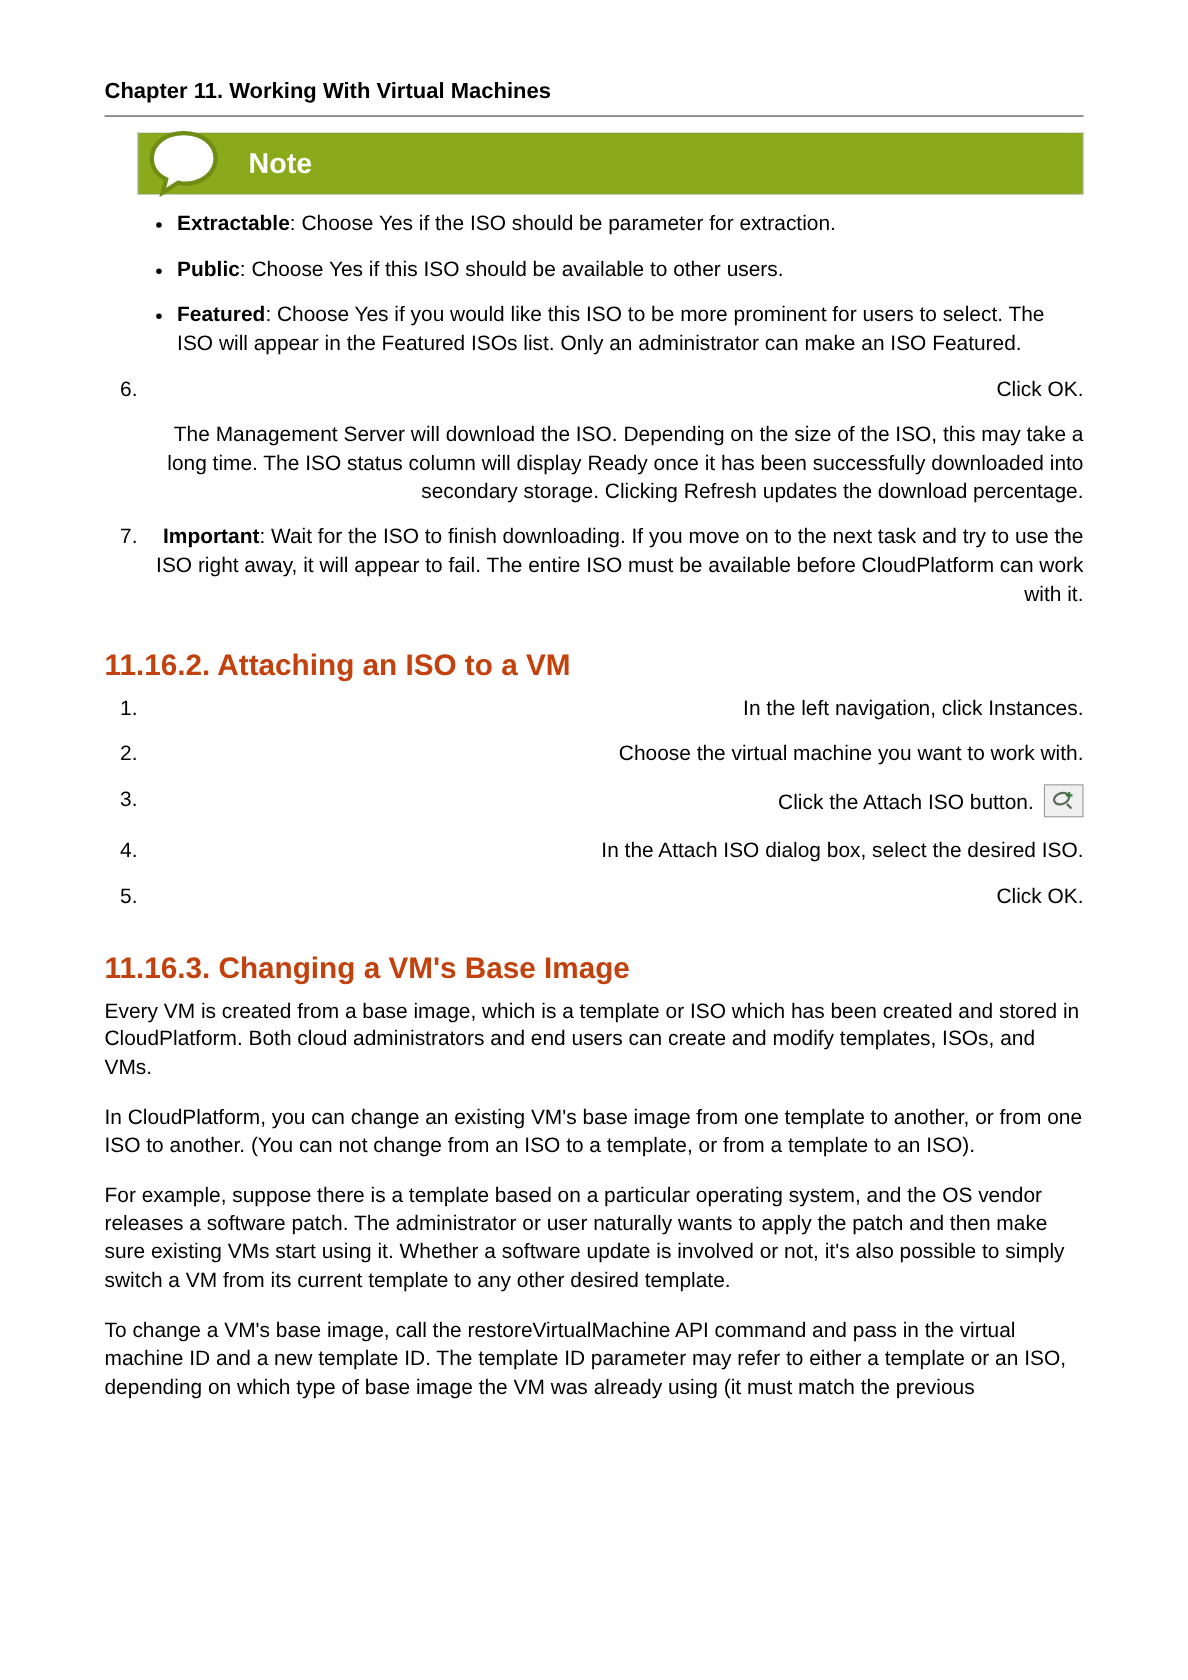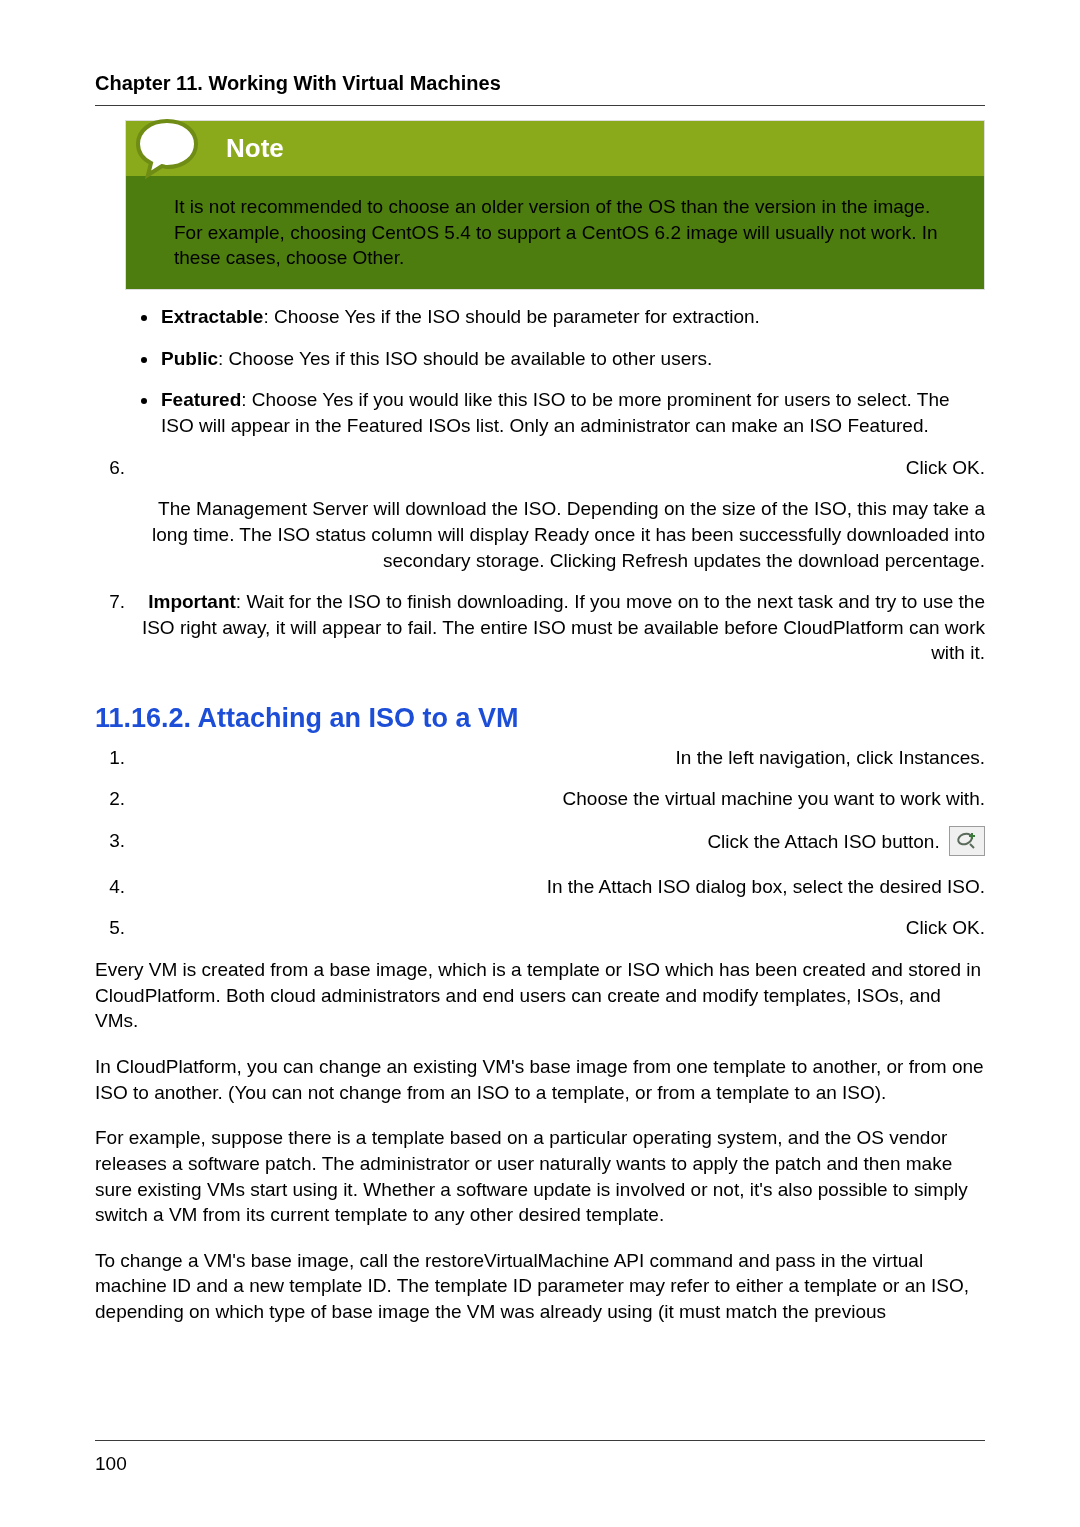--- a/index.html
+++ b/index.html
@@ -72,21 +72,21 @@
     padding-right: 12px;
   }
   .ol-body {
     flex: 1;
     text-align: right;
   }
   .ol-body p { margin: 0 0 16px 0; }
   .ol-body p:last-child { margin-bottom: 0; }
   .bold { font-weight: 700; }
   h2.section {
-    color: #1d4ed8;
+    color: #c2410c;
     font-size: 27px;
     font-weight: 700;
     margin: 34px 0 8px 0;
   }
   .attach-iso-icon {
     display: inline-block;
     width: 34px;
     height: 28px;
     border: 1px solid #9c9c9c;
     background: #f0f0f0;
@@ -123,21 +123,20 @@
 
   <div class="admon">
     <div class="admon-title">
       <span class="admon-icon">
         <svg width="70" height="62" viewBox="0 0 70 62">
           <path d="M35 4 C18 4 6 14 6 27 C6 35 11 42 19 46 L16 58 L30 49 C31 49 33 50 35 50 C52 50 64 40 64 27 C64 14 52 4 35 4 Z" fill="#ffffff" stroke="#6f8c14" stroke-width="4"></path>
         </svg>
       </span>
       <span>Note</span>
     </div>
-    <div class="admon-body">It is not recommended to choose an older version of the OS than the version in the image. For example, choosing CentOS 5.4 to support a CentOS 6.2 image will usually not work. In these cases, choose Other.</div>
   </div>
 
   <ul class="bullets">
     <li>
       <span class="bold">Extractable</span><span>: Choose Yes if the ISO should be parameter for extraction.</span>
     </li>
     <li>
       <span class="bold">Public</span><span>: Choose Yes if this ISO should be available to other users.</span>
     </li>
     <li>
@@ -200,25 +199,23 @@
         </div>
     </div>
     <div class="ol-row">
       <div class="ol-num">5.</div>
       <div class="ol-body">
           <p>Click OK.</p>
         </div>
     </div>
   </div>
 
+  <h2 class="section">11.16.3. Changing a VM's Base Image</h2>
 
   <div class="bodytext">
     <p>Every VM is created from a base image, which is a template or ISO which has been created and stored in CloudPlatform. Both cloud administrators and end users can create and modify templates, ISOs, and VMs.</p>
     <p>In CloudPlatform, you can change an existing VM's base image from one template to another, or from one ISO to another. (You can not change from an ISO to a template, or from a template to an ISO).</p>
     <p>For example, suppose there is a template based on a particular operating system, and the OS vendor releases a software patch. The administrator or user naturally wants to apply the patch and then make sure existing VMs start using it. Whether a software update is involved or not, it's also possible to simply switch a VM from its current template to any other desired template.</p>
     <p>To change a VM's base image, call the restoreVirtualMachine API command and pass in the virtual machine ID and a new template ID. The template ID parameter may refer to either a template or an ISO, depending on which type of base image the VM was already using (it must match the previous</p>
   </div>
 
-  <div class="footer">
-    <span>100</span>
-  </div>
 
 </div>
 
 </body></html>

